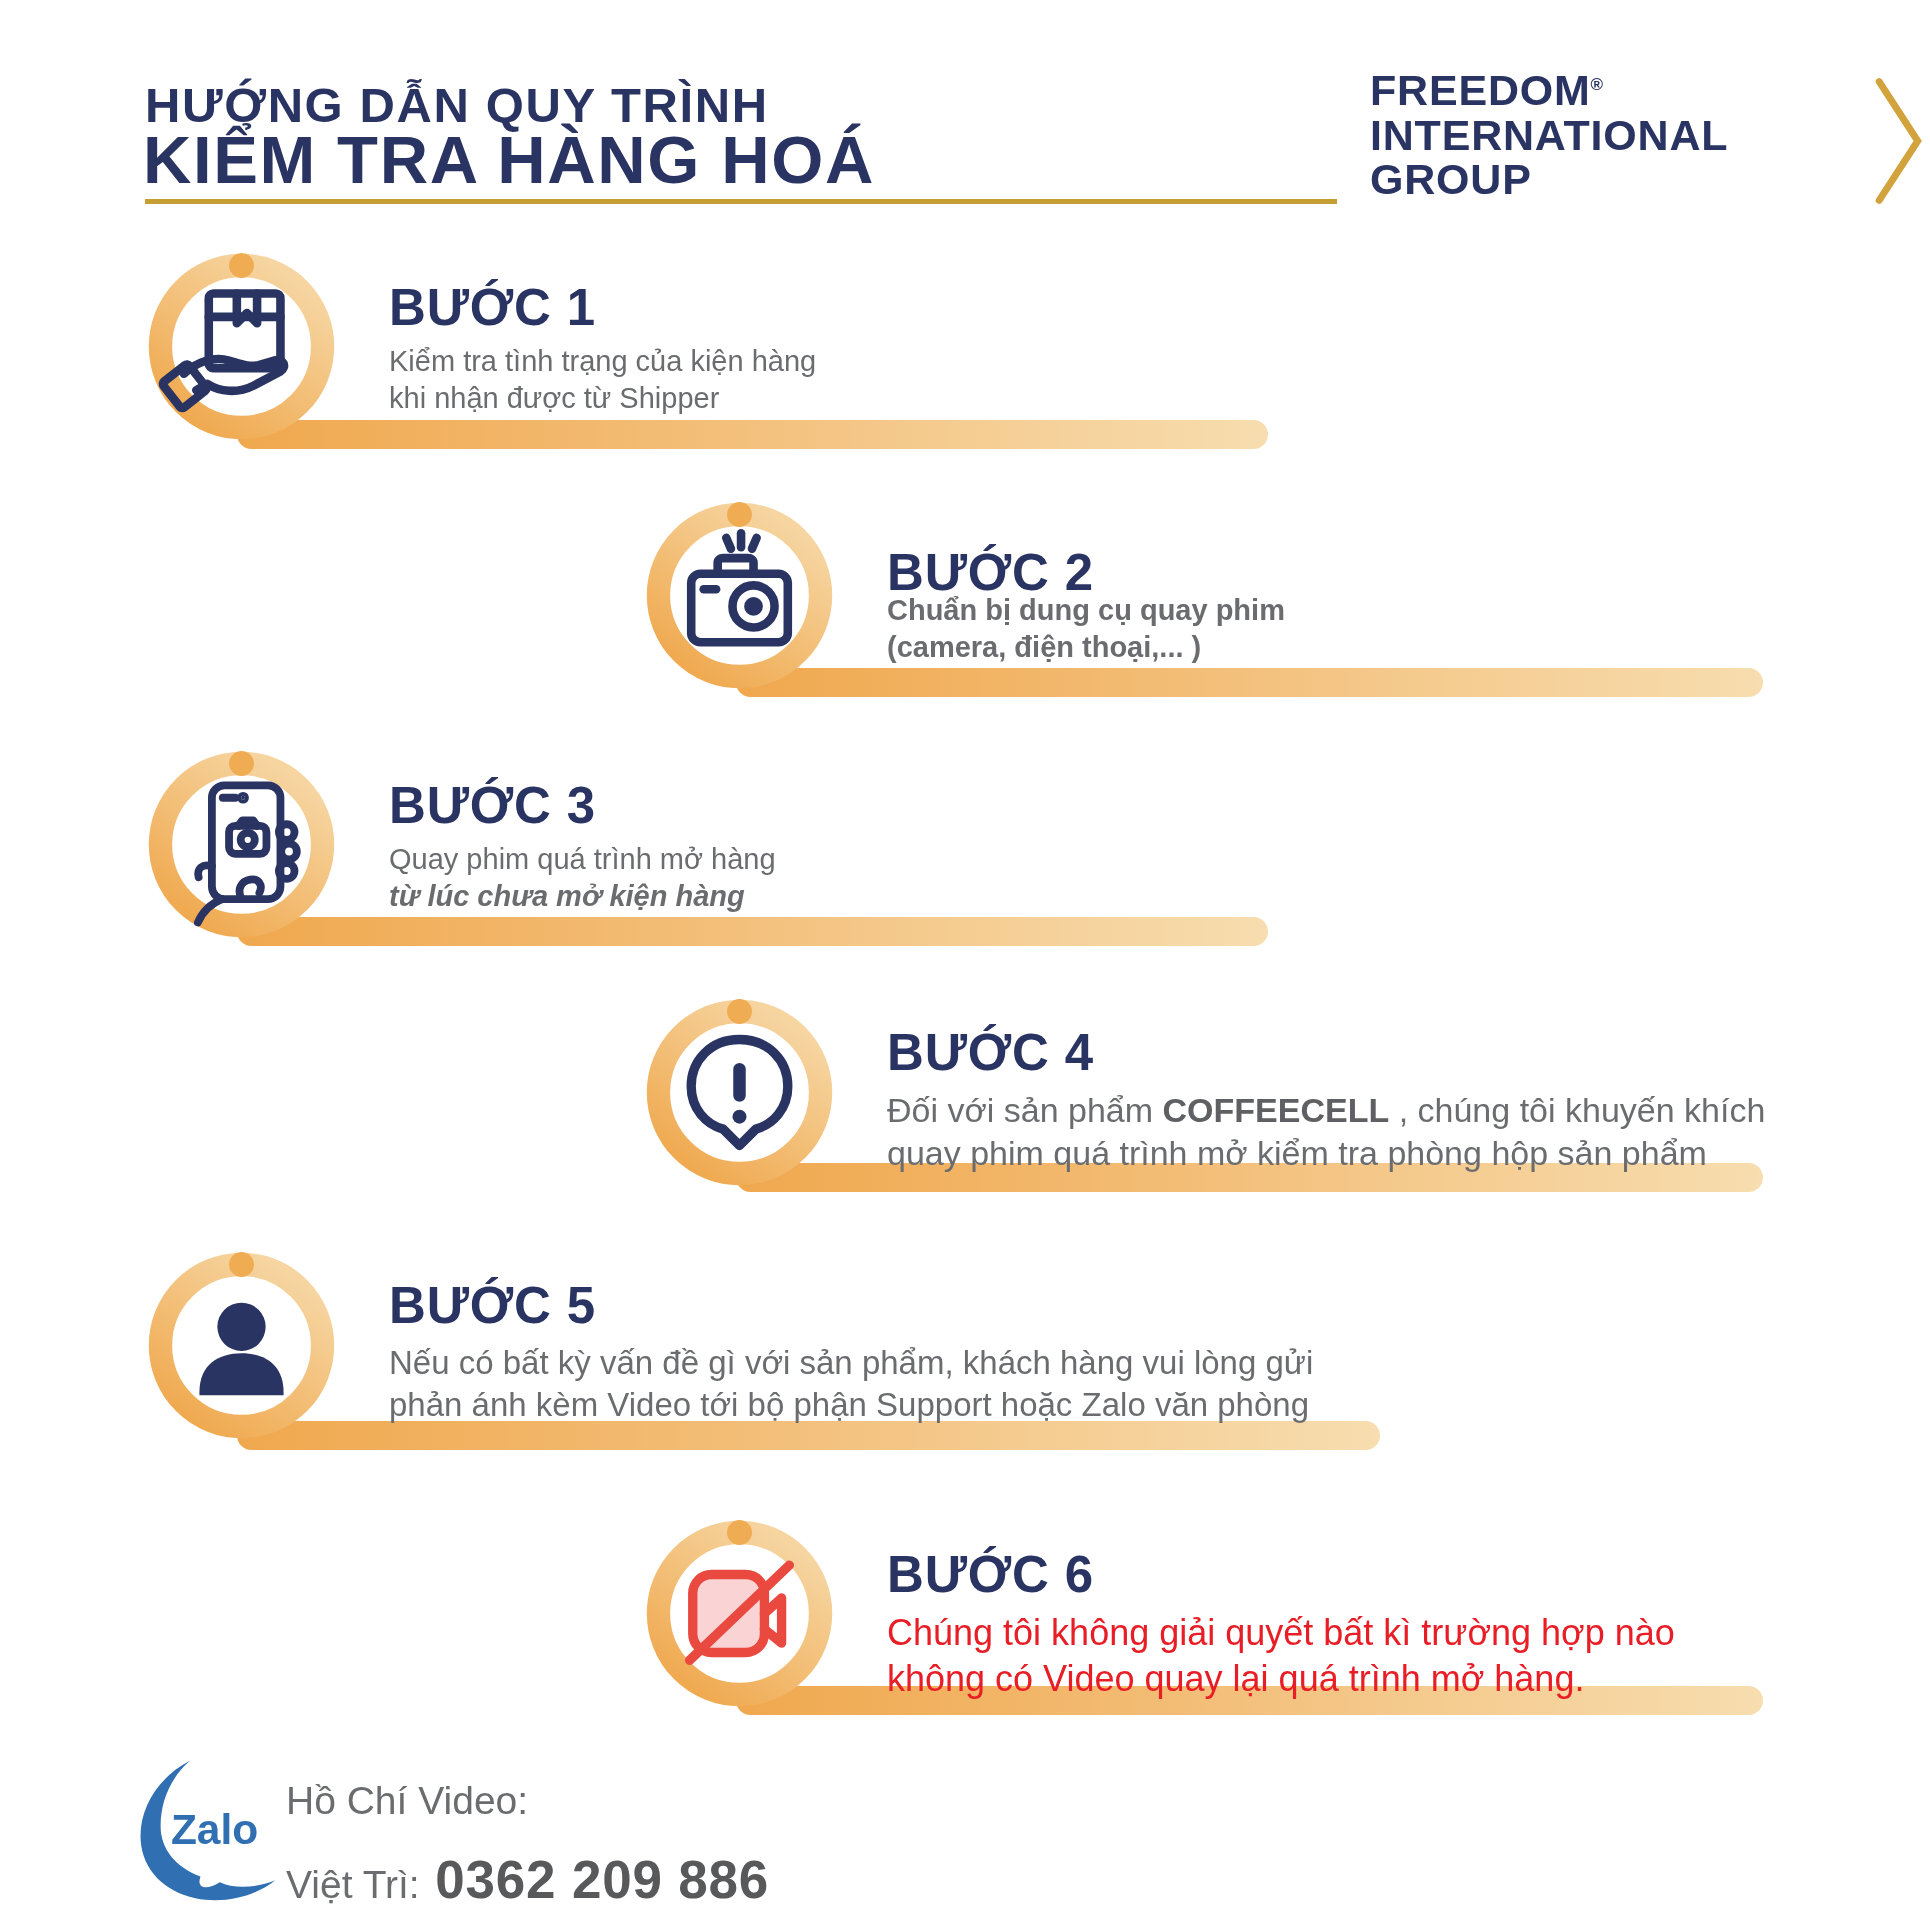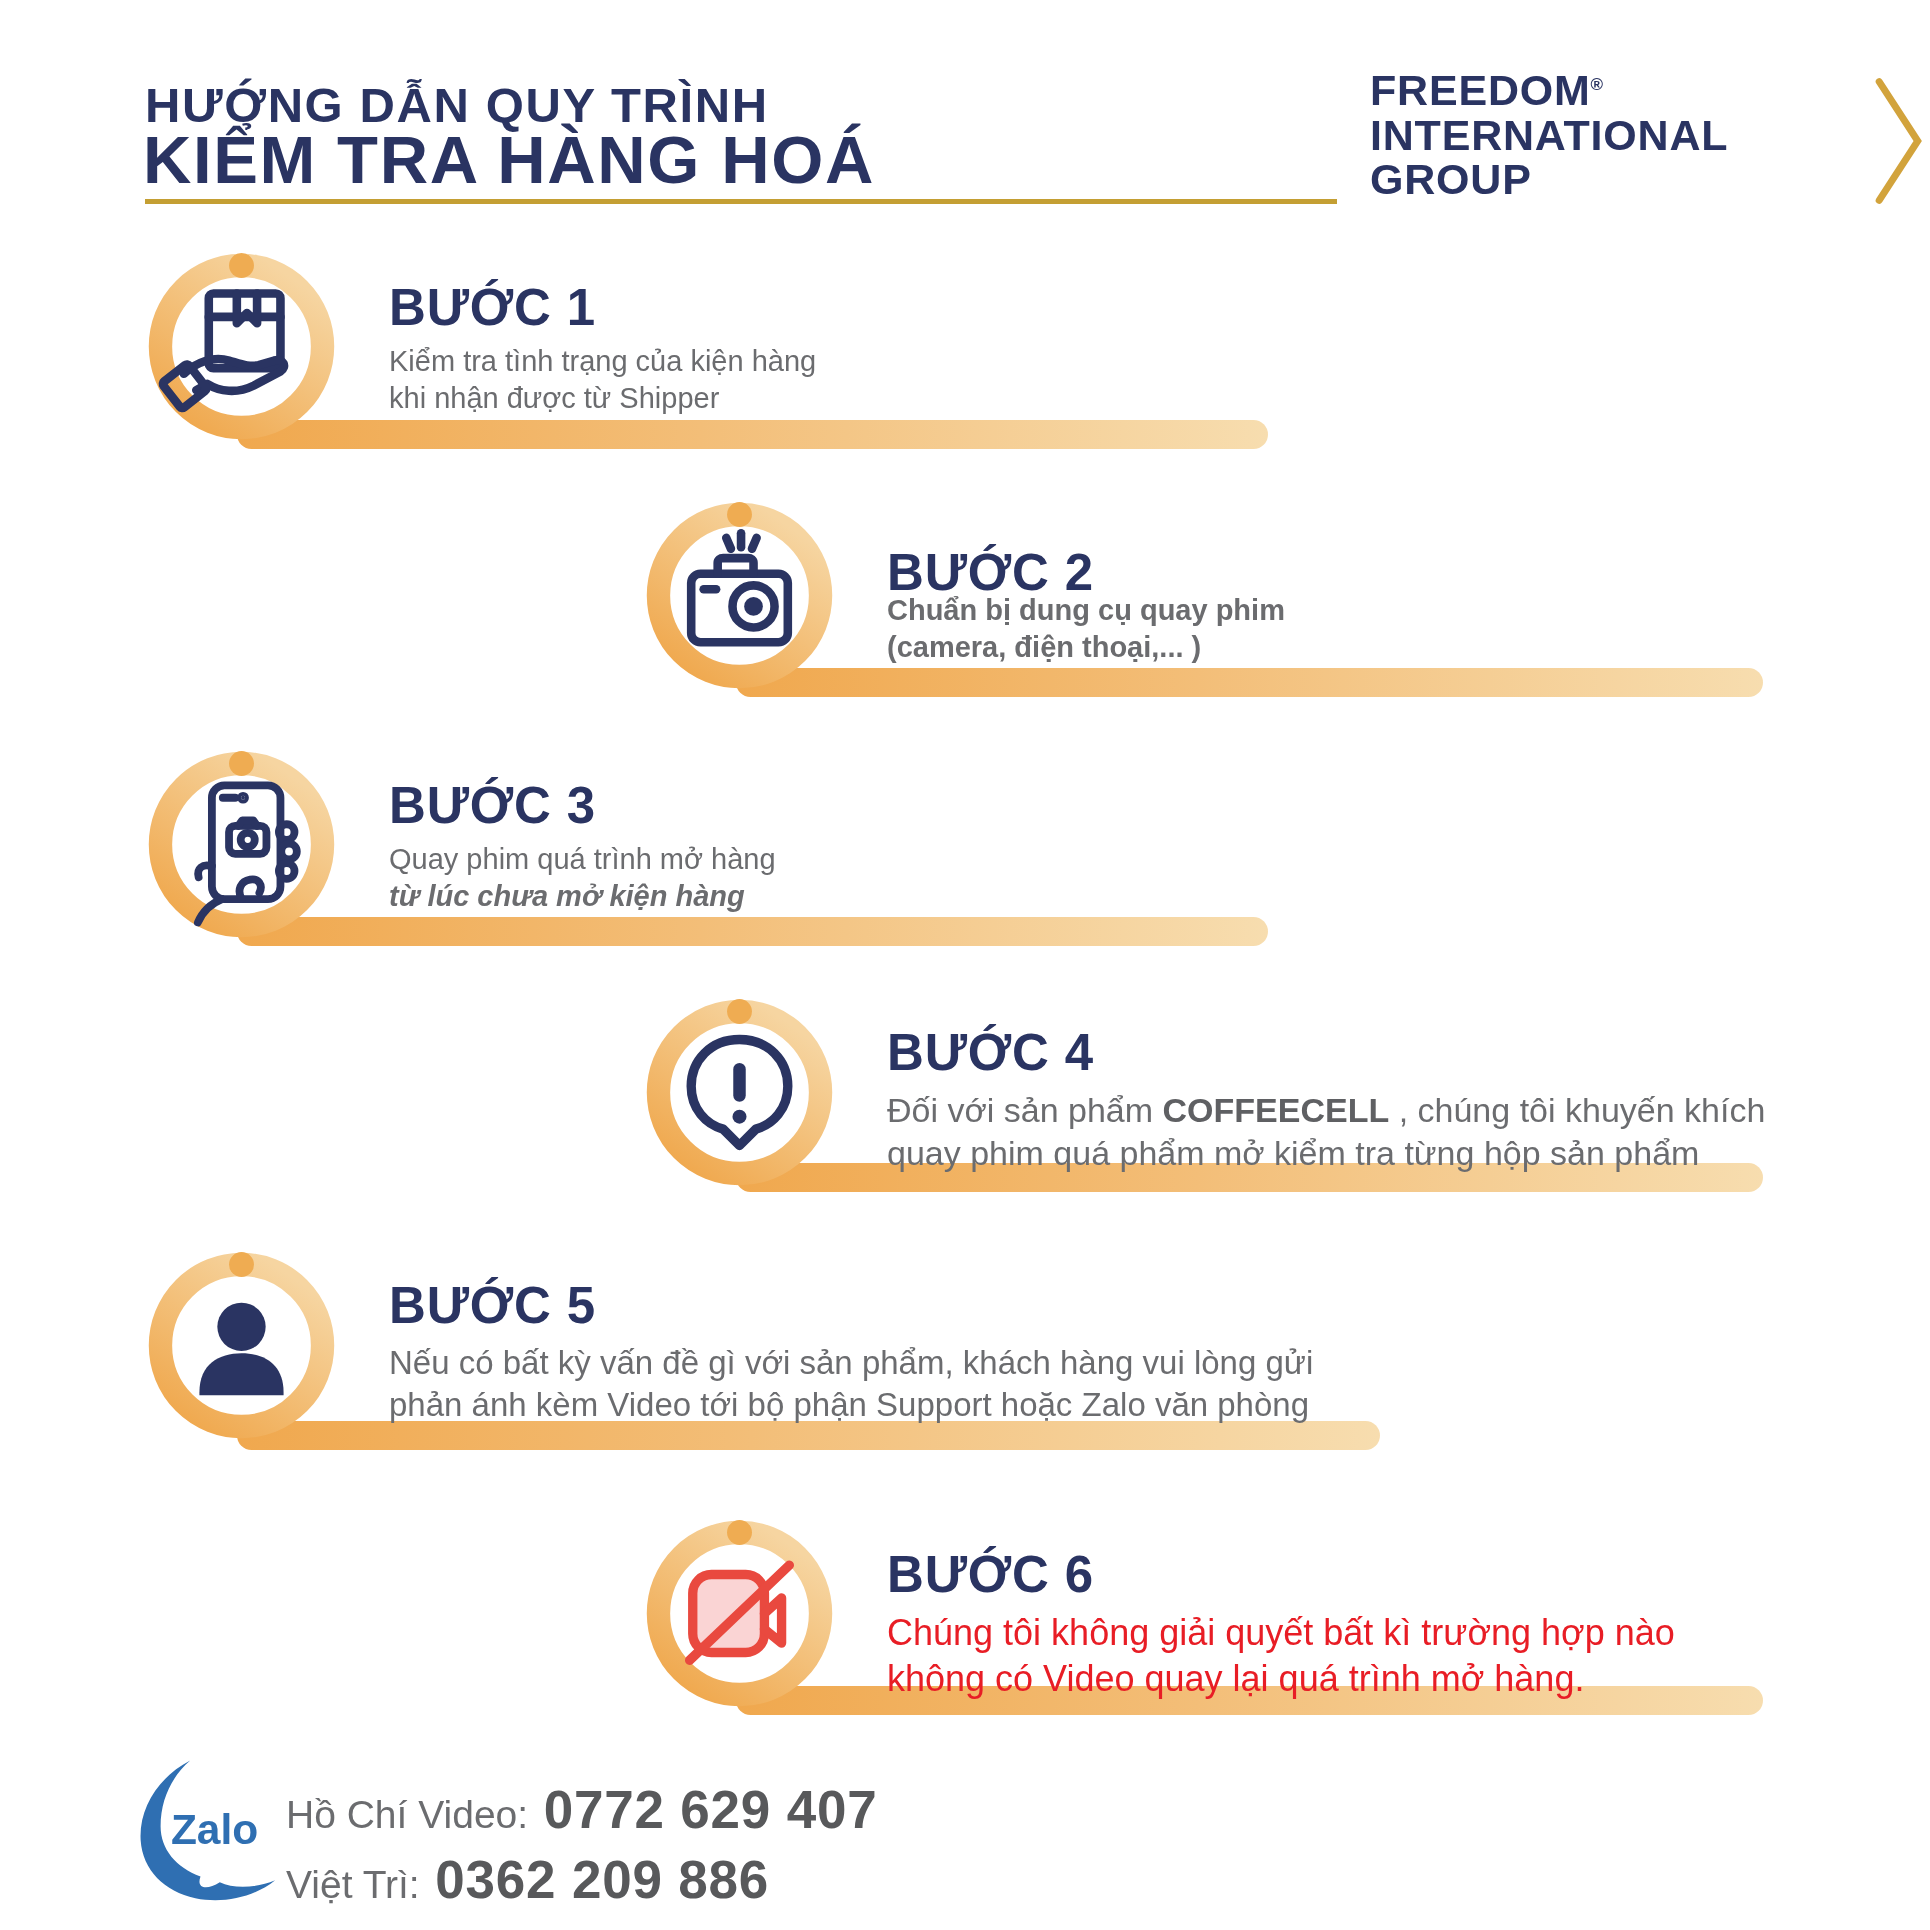--- a/index.html
+++ b/index.html
@@ -164,21 +164,21 @@
     <g stroke="#2A3462" stroke-width="12" fill="none" stroke-linecap="round" stroke-linejoin="round">
       <path d="M120,52 C157,52 182,79 182,112 C182,141 163,161 141,167 L120,188 L99,167 C77,161 58,141 58,112 C58,79 83,52 120,52 Z"></path>
       <rect x="112" y="82" width="16" height="50" rx="8" fill="#2A3462" stroke="none"></rect>
       <circle cx="120" cy="151" r="9" fill="#2A3462" stroke="none"></circle>
     </g>
   </svg>
 </div>
 <div id="ttl4" class="step-title">BƯỚC 4</div>
 <div id="bod4" class="step-body body-s4">
   <div><span>Đối với sản phẩm </span><span class="bold-word">COFFEECELL</span><span> , chúng tôi khuyến khích</span></div>
-  <div>quay phim quá phẩm mở kiểm tra từng hộp sản phẩm</div>
+  <div>quay phim quá trình mở kiểm tra phòng hộp sản phẩm</div>
 </div>
 
 <div id="bar5" class="step-bar"></div>
 <div id="cir5" class="step-circle">
   <svg width="187" height="187" viewBox="0 0 240 240">
     <defs>
         <linearGradient id="lg5" x1="0" y1="1" x2="0.7" y2="0">
       <stop offset="0" stop-color="#EFA446"></stop>
           <stop offset="1" stop-color="#F6D5A1"></stop>
         </linearGradient>
@@ -222,19 +222,18 @@
 </div>
 
 <div class="zalo-logo">
   <svg width="148" height="152" viewBox="0 0 230 230">
     <path fill="#2F6FB2" d="M92,4 C42,30 12,78 15,128 C18,174 52,208 100,218 C144,227 192,216 224,190 C196,202 160,204 138,193 C118,206 101,203 108,184 C70,170 46,142 46,106 C46,64 64,28 92,4 Z"></path>
     <text x="62" y="134" font-size="66" font-weight="bold" fill="#2F6FB2" font-family="Liberation Sans, DejaVu Sans, sans-serif">Zalo</text>
   </svg>
 </div>
 <div id="contact1" class="contact-row">
   <span class="contact-label">Hồ Chí Video:</span>
-  <span class="contact-number">0772 629 407</span>
 </div>
 <div id="contact2" class="contact-row">
   <span class="contact-label">Việt Trì:</span>
   <span class="contact-number">0362 209 886</span>
 </div>
 
 
 </body></html>

